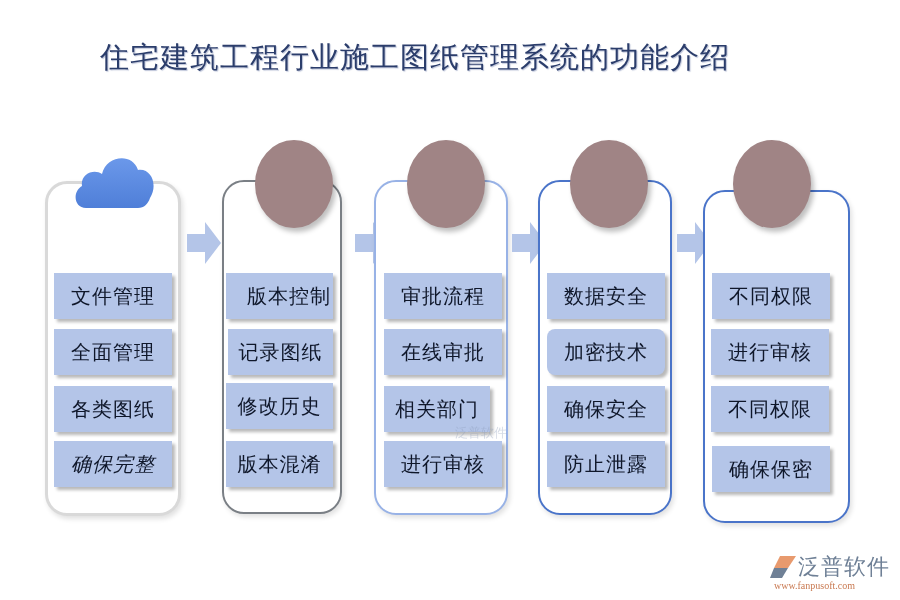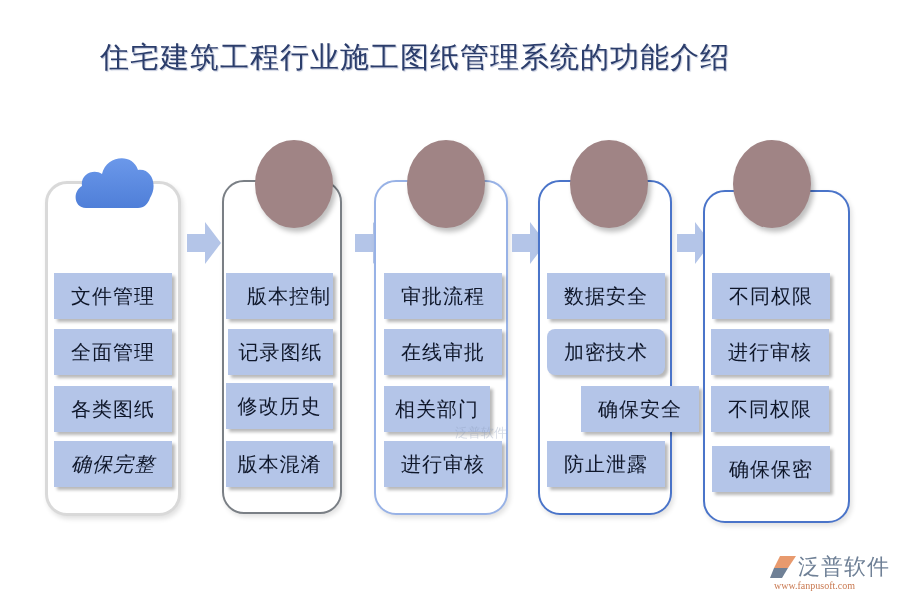--- a/index.html
+++ b/index.html
@@ -97,21 +97,21 @@
 <div class="watermark">泛普软件</div>
 
 <svg class="arrow" style="left:512px;top:222px;" viewBox="0 0 34 42">
   <polygon points="0,12 18,12 18,0 34,21 18,42 18,30 0,30" fill="#b4c5e8"></polygon>
 </svg>
 
 <div class="panel p4"></div>
 <div class="circle" style="left:570px;top:140px;"></div>
 <div class="item" style="left:547px;top:273px;width:118px;">数据安全</div>
 <div class="item" style="left:547px;top:329px;width:118px;border-radius:8px;">加密技术</div>
-<div class="item" style="left:547px;top:386px;width:118px;margin-left:34px;">确保安全</div>
+<div class="item" style="left:547px;top:386px;width:118px;">确保安全</div>
 <div class="item" style="left:547px;top:441px;width:118px;">防止泄露</div>
 
 <svg class="arrow" style="left:677px;top:222px;" viewBox="0 0 34 42">
   <polygon points="0,12 18,12 18,0 34,21 18,42 18,30 0,30" fill="#b4c5e8"></polygon>
 </svg>
 
 <div class="panel p5"></div>
 <div class="circle" style="left:733px;top:140px;"></div>
 <div class="item" style="left:712px;top:273px;width:118px;">不同权限</div>
 <div class="item" style="left:711px;top:329px;width:118px;">进行审核</div>

